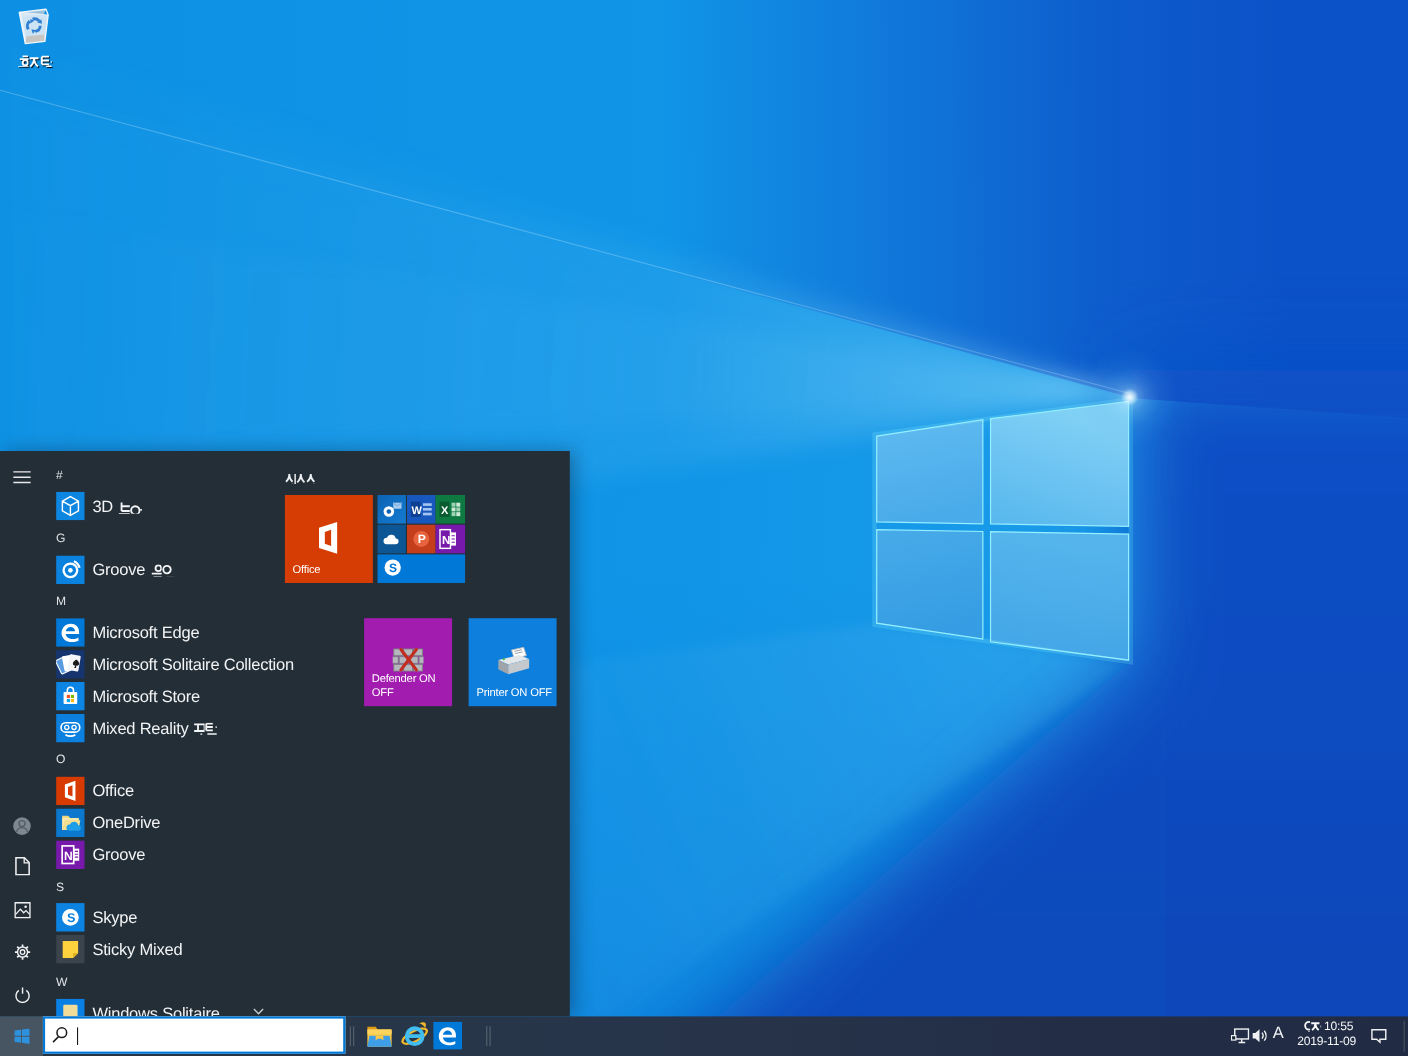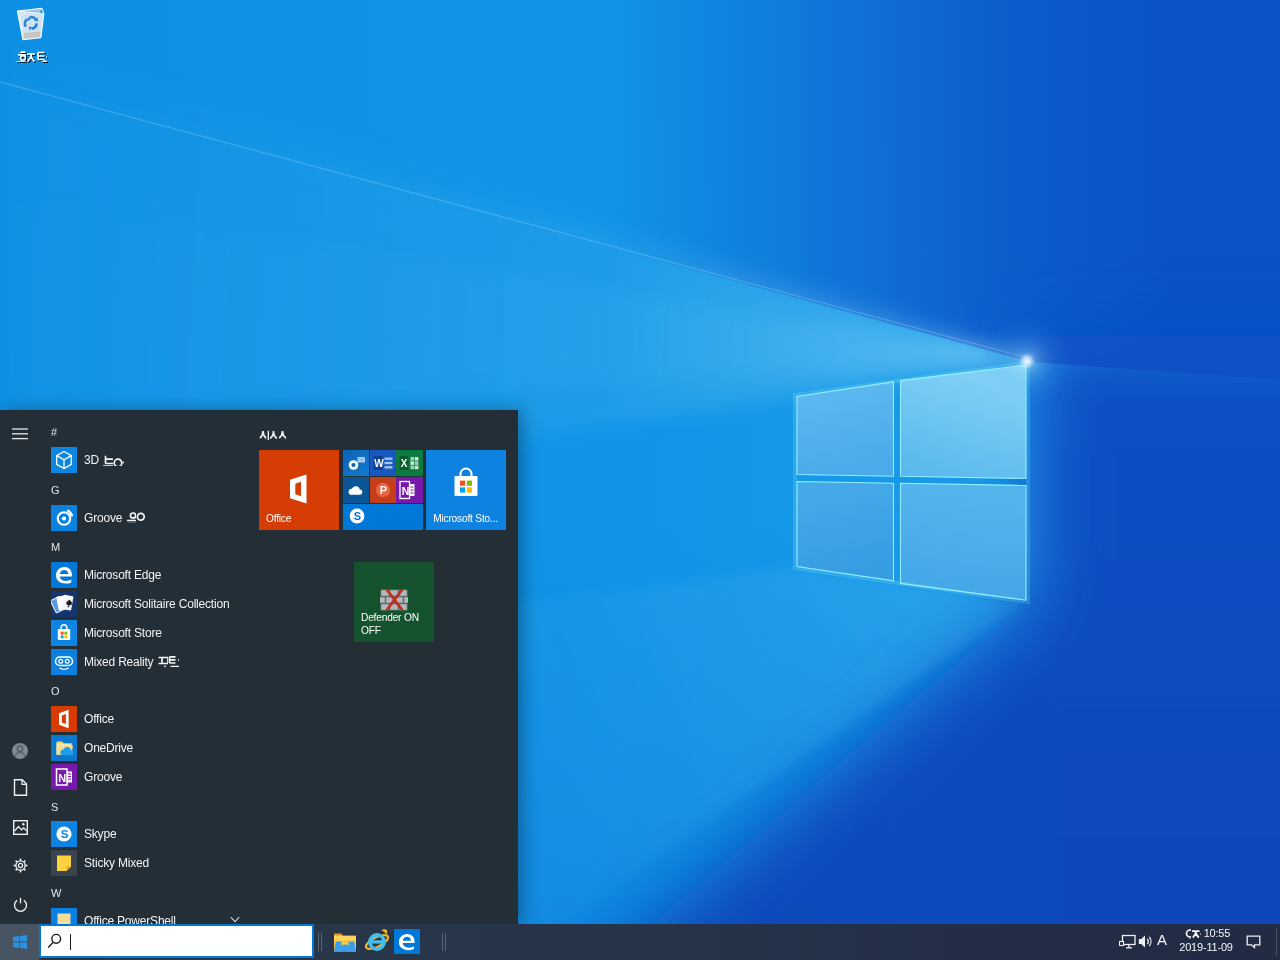--- a/index.html
+++ b/index.html
@@ -3,21 +3,21 @@
 <meta charset="utf-8">
 <style>
   * { margin:0; padding:0; box-sizing:border-box; }
   html,body { width:1280px; height:960px; overflow:hidden; }
   body { font-family:"Liberation Sans", sans-serif; position:relative; background:#0d94e8; }
   .abs { position:absolute; }
   svg { display:block; }
   svg.hg { display:inline-block; width:11px; height:11px; vertical-align:-1.5px; }
   .hdr { position:absolute; left:51px; height:29px; line-height:29px; font-size:11px; color:#e2e5e8; }
   .row-ic { position:absolute; left:51px; width:26px; height:26px; }
-  .row-lb { position:absolute; left:84px; height:26px; line-height:27px; font-size:12px; color:#f2f4f5; white-space:nowrap; letter-spacing:-0.2px; }
+  .row-lb { position:absolute; left:84px; height:26px; line-height:27px; font-size:15px; color:#f2f4f5; white-space:nowrap; letter-spacing:-0.2px; }
   .tile { position:absolute; width:80px; height:80px; overflow:hidden; }
   .tlab { position:absolute; left:7px; bottom:5px; font-size:10.2px; line-height:12.4px; color:#fff; letter-spacing:-0.2px; white-space:nowrap; }
   .mini { position:absolute; width:26.1px; height:26.1px; }
 </style>
 </head>
 <body>
 
 <svg width="0" height="0" style="position:absolute">
 <defs>
 <g id="g-hyu">
@@ -373,21 +373,21 @@
     <path d="M15.5,21 V16.5 H20 Z" fill="#dca922"></path>
   </svg>
   <div class="row-lb" style="top:440.2px">Sticky Mixed</div>
 
   <div class="hdr" style="top:469px">W</div>
 
   <svg class="row-ic" style="top:497.8px" viewBox="0 0 26 26">
       <rect width="26" height="26" fill="#0a7fe4"></rect>
     <rect x="6.5" y="5.5" width="13" height="13" rx="1" fill="#f2dc9a"></rect>
   </svg>
-  <div class="row-lb" style="top:497.8px">Office PowerShell</div>
+  <div class="row-lb" style="top:497.8px">Windows Solitaire</div>
   <svg class="abs" style="left:230px;top:506px" width="10" height="7" viewBox="0 0 10 7">
     <path d="M0.8,1.2 L5,5.6 L9.2,1.2" fill="none" stroke="#c9ced2" stroke-width="1.2"></path>
   </svg>
 
   <div class="abs" style="left:259px;top:17px;font-size:12px;color:#eceff1">
     <svg class="hg" style="width:9.5px;height:9.5px">
         <use href="#g-saeng"></use>
       </svg><svg class="hg" style="width:9.5px;height:9.5px">
         <use href="#g-san"></use>
       </svg><svg class="hg" style="width:9.5px;height:9.5px">
@@ -456,34 +456,23 @@
             <line x1="14.5" y1="16" x2="17.5" y2="16"></line>
           </g>
         </svg>
     </div>
     <svg class="abs" style="left:6px;top:58px" width="16" height="16" viewBox="0 0 16 16">
       <circle cx="8" cy="8" r="7.4" fill="#fff"></circle>
       <text x="4.7" y="12.2" font-family="Liberation Sans" font-size="11" font-weight="bold" fill="#0078d7">S</text>
     </svg>
   </div>
 
-  <div class="tile" style="left:426.2px;top:40px;background:#0e82e0">
-    <svg class="abs" style="left:24px;top:17px" width="32" height="32" viewBox="0 0 32 32">
-      <path d="M10.5,9 V7 A5.5,5.5 0 0 1 21.5,7 V9" fill="none" stroke="#fff" stroke-width="2"></path>
-      <rect x="4.5" y="9" width="23" height="20" rx="1.2" fill="#fff"></rect>
-      <rect x="10" y="13.6" width="5.2" height="5.2" fill="#f25022"></rect>
-      <rect x="16.8" y="13.6" width="5.2" height="5.2" fill="#7fba00"></rect>
-      <rect x="10" y="20.4" width="5.2" height="5.2" fill="#00a4ef"></rect>
-      <rect x="16.8" y="20.4" width="5.2" height="5.2" fill="#ffb900"></rect>
-    </svg>
-    <div class="tlab">Microsoft Sto...</div>
-  </div>
-
-
-  <div class="tile" style="left:354px;top:152px;background:#14532d">
+
+
+  <div class="tile" style="left:331px;top:152px;background:#a21caf">
     <svg class="abs" style="left:26px;top:27px" width="28" height="25" viewBox="0 0 28 25">
       <g fill="#b4b8bc" stroke="#7f8488" stroke-width="0.8">
         <rect x="1" y="1" width="8" height="6"></rect>
           <rect x="10" y="1" width="8" height="6"></rect>
           <rect x="19" y="1" width="8" height="6"></rect>
         <rect x="-3" y="8" width="8" height="6"></rect>
           <rect x="6" y="8" width="8" height="6"></rect>
           <rect x="15" y="8" width="8" height="6"></rect>
           <rect x="24" y="8" width="8" height="6"></rect>
         <rect x="1" y="15" width="8" height="6"></rect>
@@ -491,20 +480,34 @@
           <rect x="19" y="15" width="8" height="6"></rect>
       </g>
       <g stroke="#c22d1f" stroke-width="2.8" stroke-linecap="round">
         <line x1="7.5" y1="1.5" x2="21.5" y2="20"></line>
         <line x1="21.5" y1="1.5" x2="7.5" y2="20"></line>
       </g>
     </svg>
     <div class="tlab">Defender ON<br>OFF</div>
   </div>
 
+  <div class="tile" style="left:426.2px;top:152px;background:#0e7fdc">
+    <svg class="abs" style="left:24px;top:25px" width="34" height="28" viewBox="0 0 34 28">
+      <polygon points="15,4 26,1.5 28.5,9 17.5,11.5" fill="#fff" stroke="#b5b9bd" stroke-width="0.8"></polygon>
+      <g stroke="#9aa0a5" stroke-width="0.9">
+          <line x1="17.5" y1="5.2" x2="24.5" y2="3.6"></line>
+          <line x1="18.2" y1="7.2" x2="25.2" y2="5.6"></line>
+        </g>
+      <polygon points="3,13 22,8.5 31,12 12,17" fill="#e4e7e9"></polygon>
+      <polygon points="3,13 12,17 12,26 3,21.5" fill="#9ea4a9"></polygon>
+      <polygon points="12,17 31,12 31,20.5 12,26" fill="#c4c9cd"></polygon>
+      <circle cx="8" cy="12.2" r="1.1" fill="#3dbb49"></circle>
+    </svg>
+    <div class="tlab">Printer ON OFF</div>
+  </div>
 </div>
 
 <div class="abs" id="taskbar" style="left:0;top:924px;width:1280px;height:36px;background:linear-gradient(90deg,#29353f 0%, #28364a 30%, #263349 55%, #232e46 75%, #212c44 100%);">
 
   <div class="abs" style="left:0;top:0;width:39px;height:36px;background:#465561"></div>
   <svg class="abs" style="left:13px;top:11px" width="14" height="14" viewBox="0 0 14 14">
     <g fill="#2e91dd">
       <polygon points="0,1.9 6.2,1.05 6.2,6.6 0,6.6"></polygon>
       <polygon points="7,0.95 14,0 14,6.6 7,6.6"></polygon>
       <polygon points="0,7.4 6.2,7.4 6.2,12.95 0,12.1"></polygon>

